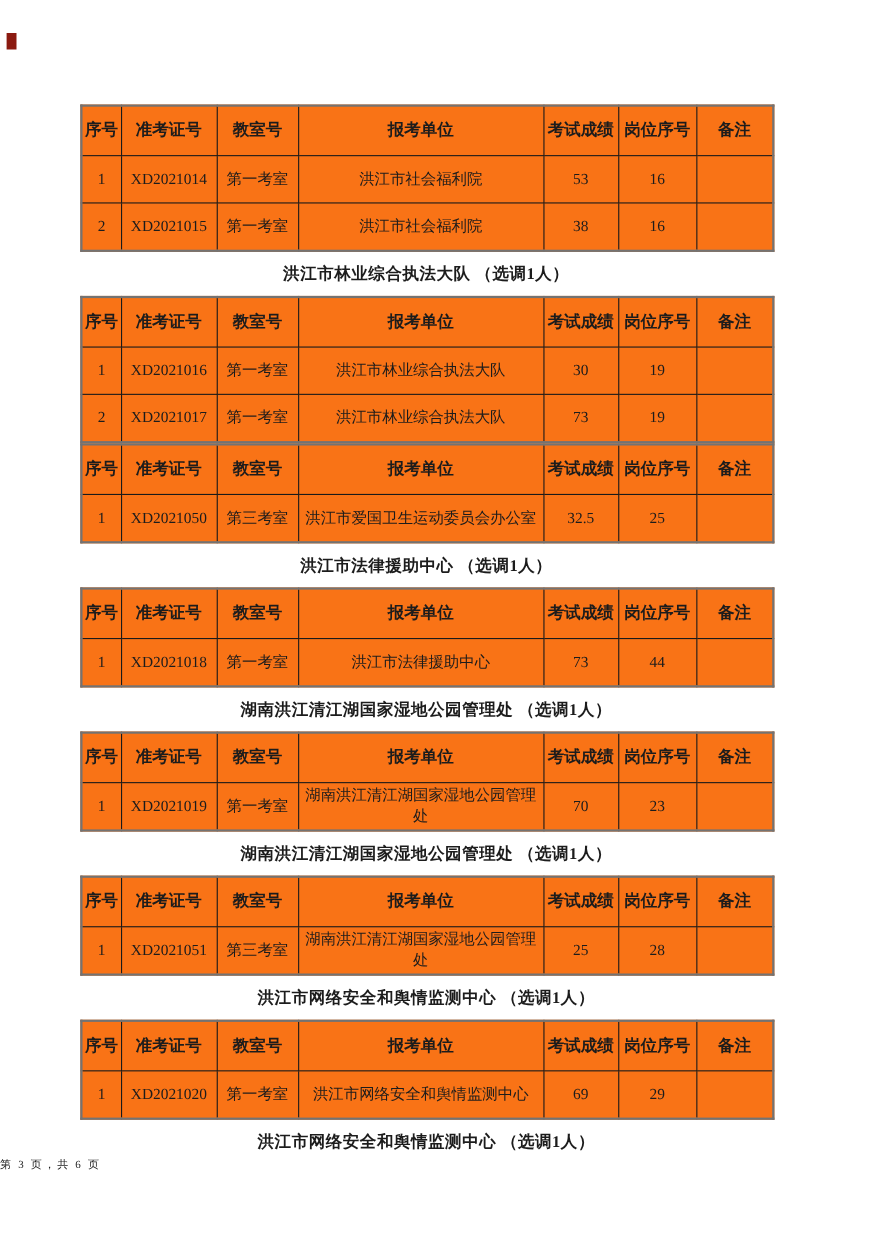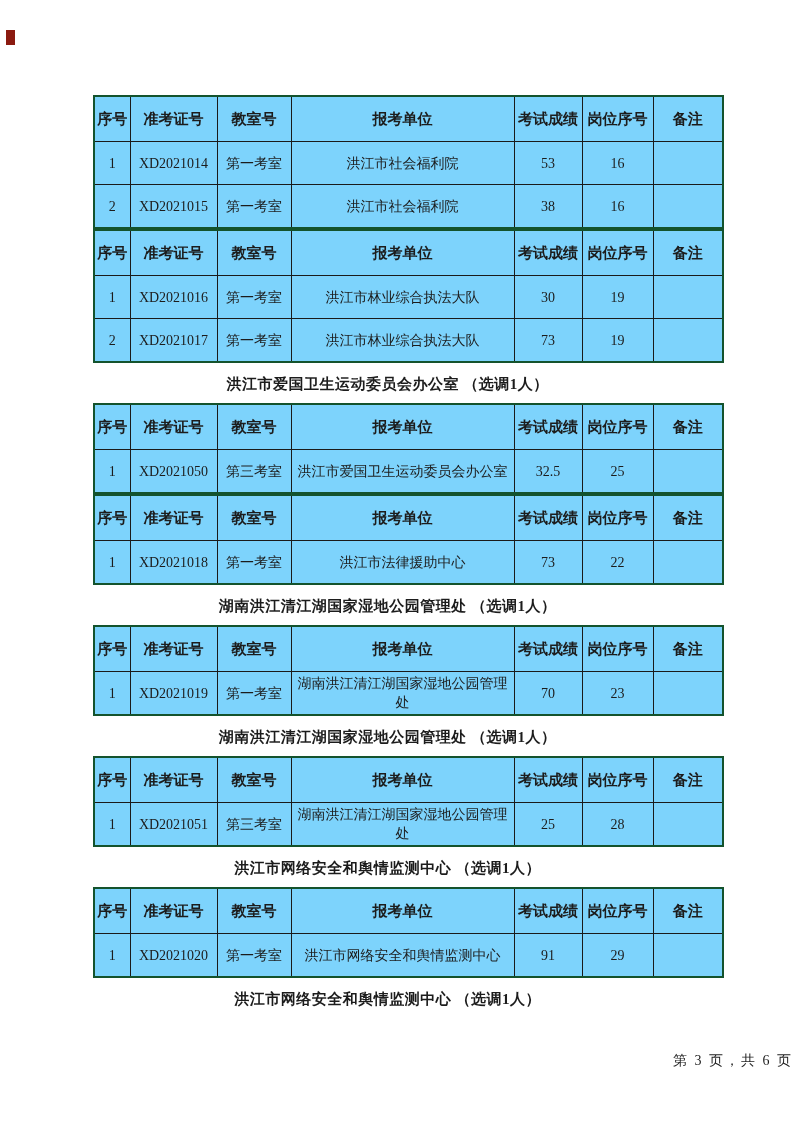--- a/index.html
+++ b/index.html
@@ -25,23 +25,22 @@
   }
   .content {
     margin-left: 73px;
     width: 629px;
     padding-top: 95px;
   }
   table.data-table {
     border-collapse: collapse;
     table-layout: fixed;
     width: 629px;
-    border: 2px solid #14532d;
-    background: #7dd3fc;
-    margin-left: 20px;
+    border: 2px solid #737373;
+    background: #f97316;
   }
   table.data-table th,
   table.data-table td {
     border: 1px solid #1a1a1a;
     text-align: center;
     vertical-align: middle;
     padding: 1px 2px;
     overflow: hidden;
   }
   table.data-table th {
@@ -63,22 +62,22 @@
     font-size: 15px;
     line-height: 18px;
     margin: 12px 0 10px 0;
     letter-spacing: 0.5px;
   }
   .page-footer {
     position: absolute;
     left: 0;
     top: 1052px;
     width: 793px;
-    text-align: right;
-    font-size: 14px;
+    text-align: left;
+    font-size: 10px;
     letter-spacing: 2px;
   }
 </style>
 </head>
 <body>
 
 <div class="corner-mark"></div>
 
 <div class="content">
   <div id="sections">
@@ -117,20 +116,21 @@
             <td>2</td>
             <td>XD2021015</td>
             <td>第一考室</td>
             <td>洪江市社会福利院</td>
             <td>38</td>
             <td>16</td>
             <td></td>
           </tr>
         </tbody>
       </table>
+      <div class="section-title">洪江市林业综合执法大队 （选调1人）</div>
       <table class="data-table">
         <colgroup>
           <col style="width: 36px;">
           <col style="width: 87px;">
           <col style="width: 74px;">
           <col style="width: 223px;">
           <col style="width: 68px;">
           <col style="width: 71px;">
           <col style="width: 70px;">
         </colgroup>
@@ -159,21 +159,20 @@
             <td>2</td>
             <td>XD2021017</td>
             <td>第一考室</td>
             <td>洪江市林业综合执法大队</td>
             <td>73</td>
             <td>19</td>
             <td></td>
           </tr>
         </tbody>
       </table>
-      <div class="section-title">洪江市爱国卫生运动委员会办公室 （选调1人）</div>
       <table class="data-table">
         <colgroup>
           <col style="width: 36px;">
           <col style="width: 87px;">
           <col style="width: 74px;">
           <col style="width: 223px;">
           <col style="width: 68px;">
           <col style="width: 71px;">
           <col style="width: 70px;">
         </colgroup>
@@ -193,20 +192,21 @@
             <td>1</td>
             <td>XD2021050</td>
             <td>第三考室</td>
             <td>洪江市爱国卫生运动委员会办公室</td>
             <td>32.5</td>
             <td>25</td>
             <td></td>
           </tr>
         </tbody>
       </table>
+      <div class="section-title">洪江市法律援助中心 （选调1人）</div>
       <table class="data-table">
         <colgroup>
           <col style="width: 36px;">
           <col style="width: 87px;">
           <col style="width: 74px;">
           <col style="width: 223px;">
           <col style="width: 68px;">
           <col style="width: 71px;">
           <col style="width: 70px;">
         </colgroup>
@@ -221,21 +221,21 @@
             <th>备注</th>
           </tr>
         </thead>
         <tbody>
           <tr>
             <td>1</td>
             <td>XD2021018</td>
             <td>第一考室</td>
             <td>洪江市法律援助中心</td>
             <td>73</td>
-            <td>22</td>
+            <td>44</td>
             <td></td>
           </tr>
         </tbody>
       </table>
       <div class="section-title">湖南洪江清江湖国家湿地公园管理处 （选调1人）</div>
       <table class="data-table">
         <colgroup>
           <col style="width: 36px;">
           <col style="width: 87px;">
           <col style="width: 74px;">
@@ -322,21 +322,21 @@
             <th>岗位序号</th>
             <th>备注</th>
           </tr>
         </thead>
         <tbody>
           <tr>
             <td>1</td>
             <td>XD2021020</td>
             <td>第一考室</td>
             <td>洪江市网络安全和舆情监测中心</td>
-            <td>91</td>
+            <td>69</td>
             <td>29</td>
             <td></td>
           </tr>
         </tbody>
       </table>
       <div class="section-title">洪江市网络安全和舆情监测中心 （选调1人）</div>
     </div>
 </div>
 
 <div class="page-footer">第 3 页，共 6 页</div>

